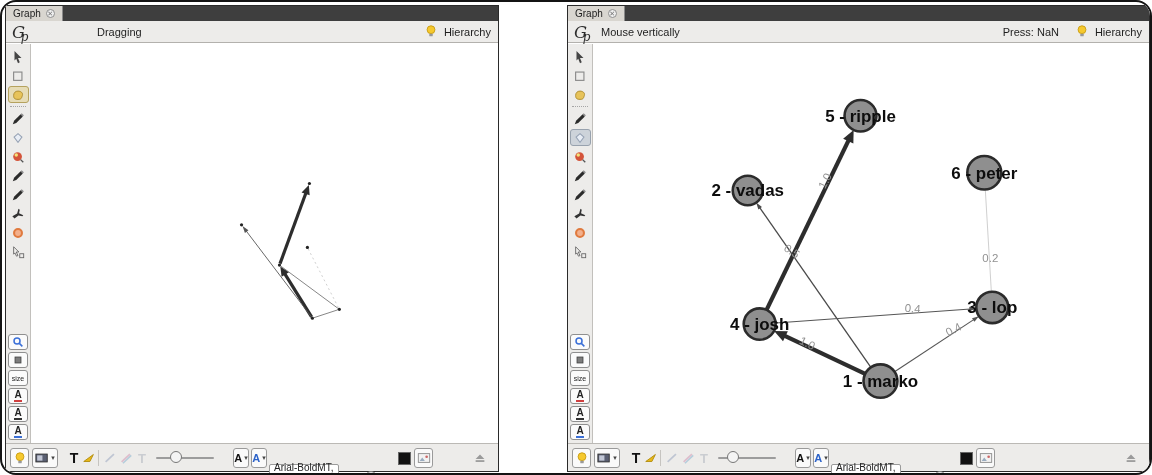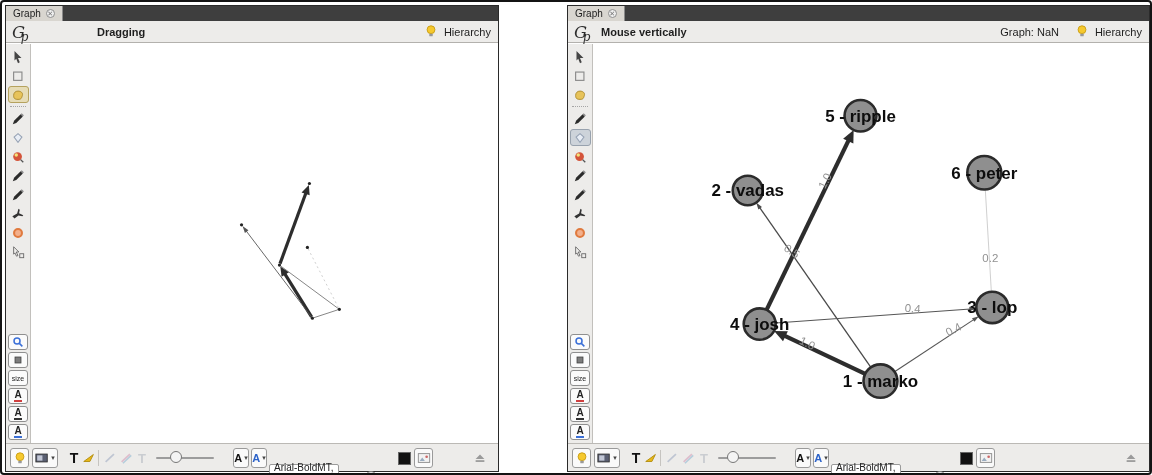--- a/index.html
+++ b/index.html
@@ -1,33 +1,33 @@
 <!DOCTYPE html>
 <html><head>
 <meta charset="utf-8">
 <style>
   * { margin:0; padding:0; box-sizing:border-box; }
   html,body { background:#fff; font-family:"Liberation Sans", sans-serif; }
   .frame { position:relative; width:1152px; height:475px; border:2px solid #141414;
-           border-radius:4px; background:#fff; overflow:hidden; }
+           border-radius:16px; background:#fff; overflow:hidden; }
   .window { position:absolute; top:3px; height:467px; background:#fff; border:1px solid #2a2a2a; }
   #win-left  { left:3px;  width:494px; }
   #win-right { left:565px; width:583px; }
 
   
   .tabstrip { height:15px; background:#3e3e3e; display:flex; align-items:stretch; }
   .tab { background:#d9d6d0; border-right:1px solid #8a8a8a; padding:0 7px; display:flex;
          align-items:center; gap:5px; font-size:10px; color:#1c1c1c; }
   .tab-close { width:9px; height:9px; border-radius:50%; border:1px solid #8f8f8f; background:#efefef;
                color:#777; font-size:7px; line-height:7px; text-align:center; }
 
   
   .toolbar { position:relative; height:22px; background:#edecea; border-bottom:1px solid #b3b1ad; }
   .logo { position:absolute; left:5px; top:1px; width:24px; height:20px; }
-  .status { position:absolute; top:5px; font-size:11px; color:#1e1e1e;font-weight:bold; }
+  .status { position:absolute; top:5px; font-size:11px; color:#1e1e1e; }
   #win-left  .status { left:91px; }
   #win-right .status { left:33px; }
   .hint { position:absolute; left:200px; top:5px; font-size:11px; color:#1e1e1e; }
   .sizelabel { position:absolute; right:90px; top:5px; font-size:11px; color:#1e1e1e; }
   .bulbpos { position:absolute; right:60px; top:3px; width:14px; height:15px; }
   .hierarchy { position:absolute; right:7px; top:5px; font-size:11px; color:#1e1e1e; }
 
   
   .body { position:absolute; top:38px; bottom:28px; left:0; right:0; }
   .side { position:absolute; left:0; top:0; bottom:0; width:25px; background:#edecea;
@@ -287,21 +287,21 @@
         <span>Graph</span>
         <span class="tab-close">✕</span>
       </div>
     </div>
     <div class="toolbar">
       <span class="logo"><svg viewBox="0 0 22 20">
             <text x="1" y="15" font-family="DejaVu Serif,serif" font-style="italic" font-size="15" fill="#2c2c2c">G</text>
             <text x="9" y="17" font-family="DejaVu Serif,serif" font-style="italic" font-size="11" fill="#2c2c2c">p</text>
           </svg></span>
       <span class="status">Mouse vertically</span>
-      <span class="sizelabel">Graph: NaN</span>
+      <span class="sizelabel">Press: NaN</span>
       <span class="bulbpos"><svg viewBox="0 0 16 16">
             <circle cx="8" cy="6.5" r="4.5" fill="#f6c92e" stroke="#c79a10"></circle>
             <rect x="6" y="11" width="4" height="3" rx="1" fill="#9a9a9a"></rect>
           </svg></span>
       <span class="hierarchy">Hierarchy</span>
     </div>
     <div class="body">
       <div class="side">
         <div class="tools">
             <div class="tool">

